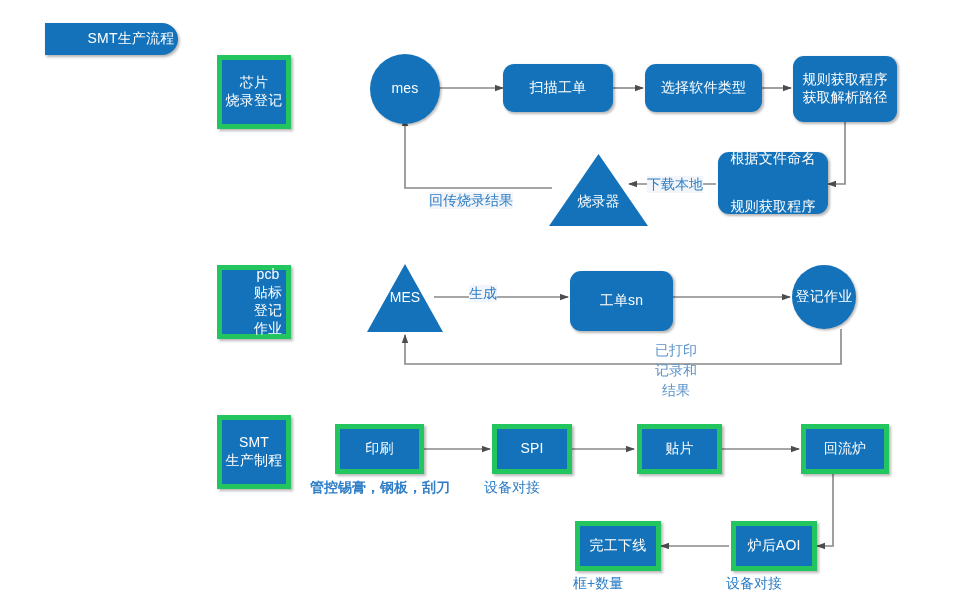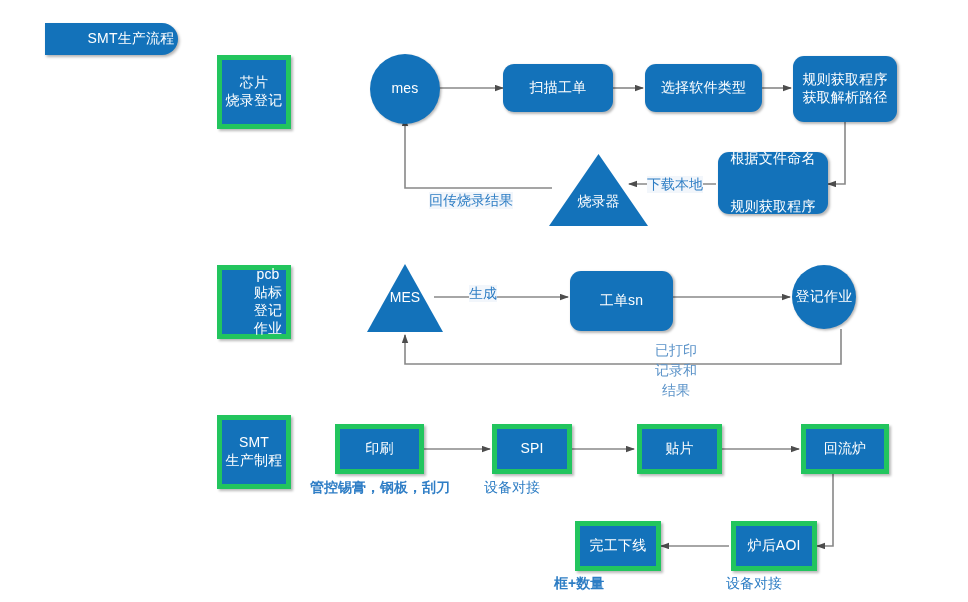--- a/index.html
+++ b/index.html
@@ -225,17 +225,17 @@
   <div class="node rect ftext" style="left:731px; top:521px; width:86px; height:50px;">
     <span>炉后AOI</span>
   </div>
   <div class="note ftext" style="left:726px; top:575px;">
     <span>设备对接</span>
   </div>
 
   <div class="node rect ftext" style="left:575px; top:521px; width:86px; height:50px;">
     <span>完工下线</span>
   </div>
-  <div class="note ftext" style="left:554px; top:575px;font-weight:bold;">
+  <div class="note ftext" style="left:573px; top:575px;">
     <span>框+数量</span>
   </div>
 
 </div>
 
 </body></html>

